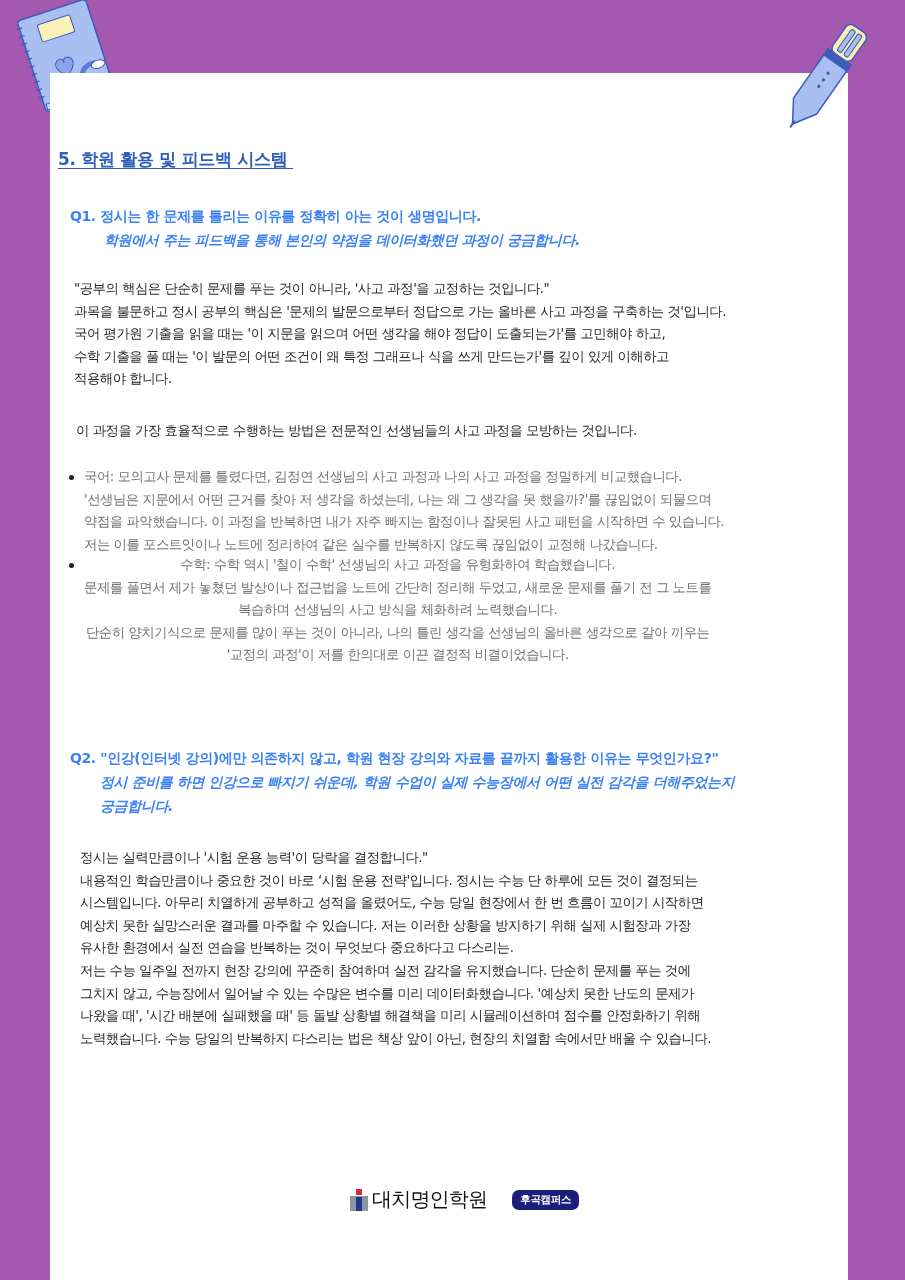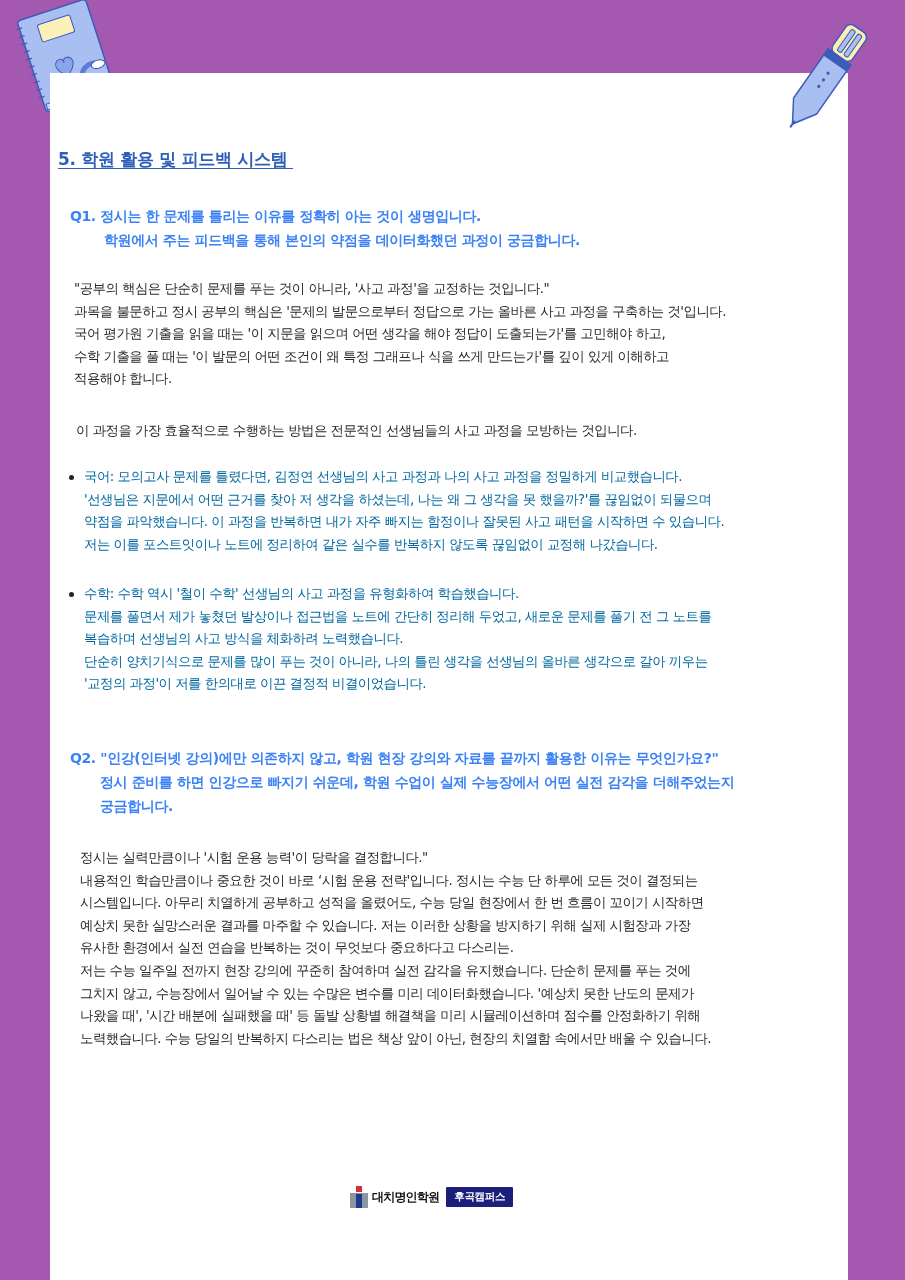--- a/index.html
+++ b/index.html
@@ -29,60 +29,60 @@
   }
   .q {
     position: absolute;
     font-size: 14px;
     font-weight: bold;
     color: #3b82f6;
     line-height: 24px;
     letter-spacing: -0.4px;
   }
   .q .line { display: block; white-space: nowrap; }
-  .q .indent { padding-left: 34px; }
+  .q .indent { padding-left: 34px; font-style: italic; }
   .body-text {
     position: absolute;
     font-size: 13.4px;
     color: #2a2a2a;
     line-height: 22.6px;
     letter-spacing: -0.5px;
   }
   .body-text .line { display: block; white-space: nowrap; }
   .bullet {
     position: absolute;
     font-size: 13.4px;
-    color: #0369a1;
+    color: #737373;
     line-height: 22.6px;
     letter-spacing: -0.5px;
   }
   .bullet .line { display: block; white-space: nowrap; padding-left: 15px; }
   .bullet .dot {
     position: absolute; left: 0; top: 9px;
     width: 5px; height: 5px; border-radius: 50%;
     background: #222;
   }
   .footer-logo {
     position: absolute;
     left: 300px; top: 1113px;
     display: flex; align-items: center; gap: 4px;
   }
   .logo-mark { width: 18px; height: 22px; position: relative; }
   .logo-mark .grey { position: absolute; left: 0; bottom: 0; width: 18px; height: 15px; background: #8c95a3; }
   .logo-mark .blue { position: absolute; left: 6px; bottom: 0; width: 6px; height: 14px; background: #1d3a8a; }
   .logo-mark .red { position: absolute; left: 6px; top: 0; width: 6px; height: 6px; background: #d72a3a; }
   .logo-name {
-    font-size: 12px; font-weight: bold; color: #111;
+    font-size: 20px; font-weight: normal; color: #111;
     letter-spacing: -0.8px;
   }
   .campus-badge {
     background: #1b1f7a; color: #fff;
     font-size: 10.5px; font-weight: bold;
-    padding: 3px 8px; border-radius: 1px;
-    margin-left: 3px; letter-spacing: -0.3px;
+    padding: 3px 8px; border-radius: 7px;
+    margin-left: 21px; letter-spacing: -0.3px;
   }
   .deco-notebook { position: absolute; left: 8px; top: 0px; width: 115px; height: 112px; }
   .deco-pen { position: absolute; left: 768px; top: 18px; width: 112px; height: 122px; }
 </style>
 </head>
 <body>
 
 <svg class="deco-notebook" viewBox="0 0 115 112">
   <g transform="rotate(-18 57 56)">
     <rect x="22" y="8" width="72" height="96" rx="4" fill="#a9bff2" stroke="#3d5bb8" stroke-width="1.5"></rect>
@@ -130,21 +130,21 @@
   </div>
 
   <div class="bullet" style="left:19px; top:393px;">
     <span class="dot"></span>
     <span class="line">국어: 모의고사 문제를 틀렸다면, 김정연 선생님의 사고 과정과 나의 사고 과정을 정밀하게 비교했습니다.</span>
     <span class="line">'선생님은 지문에서 어떤 근거를 찾아 저 생각을 하셨는데, 나는 왜 그 생각을 못 했을까?'를 끊임없이 되물으며</span>
     <span class="line">약점을 파악했습니다. 이 과정을 반복하면 내가 자주 빠지는 함정이나 잘못된 사고 패턴을 시작하면 수 있습니다.</span>
     <span class="line">저는 이를 포스트잇이나 노트에 정리하여 같은 실수를 반복하지 않도록 끊임없이 교정해 나갔습니다.</span>
   </div>
 
-  <div class="bullet" style="left:19px; top:510px;">
+  <div class="bullet" style="left:19px; top:481px;text-align:center;">
     <span class="dot"></span>
     <span class="line">수학: 수학 역시 '철이 수학' 선생님의 사고 과정을 유형화하여 학습했습니다.</span>
     <span class="line">문제를 풀면서 제가 놓쳤던 발상이나 접근법을 노트에 간단히 정리해 두었고, 새로운 문제를 풀기 전 그 노트를</span>
     <span class="line">복습하며 선생님의 사고 방식을 체화하려 노력했습니다.</span>
     <span class="line">단순히 양치기식으로 문제를 많이 푸는 것이 아니라, 나의 틀린 생각을 선생님의 올바른 생각으로 갈아 끼우는</span>
     <span class="line">'교정의 과정'이 저를 한의대로 이끈 결정적 비결이었습니다.</span>
   </div>
 
   <div class="q" style="left:20px; top:673px;">
     <span class="line">Q2. "인강(인터넷 강의)에만 의존하지 않고, 학원 현장 강의와 자료를 끝까지 활용한 이유는 무엇인가요?"</span>

